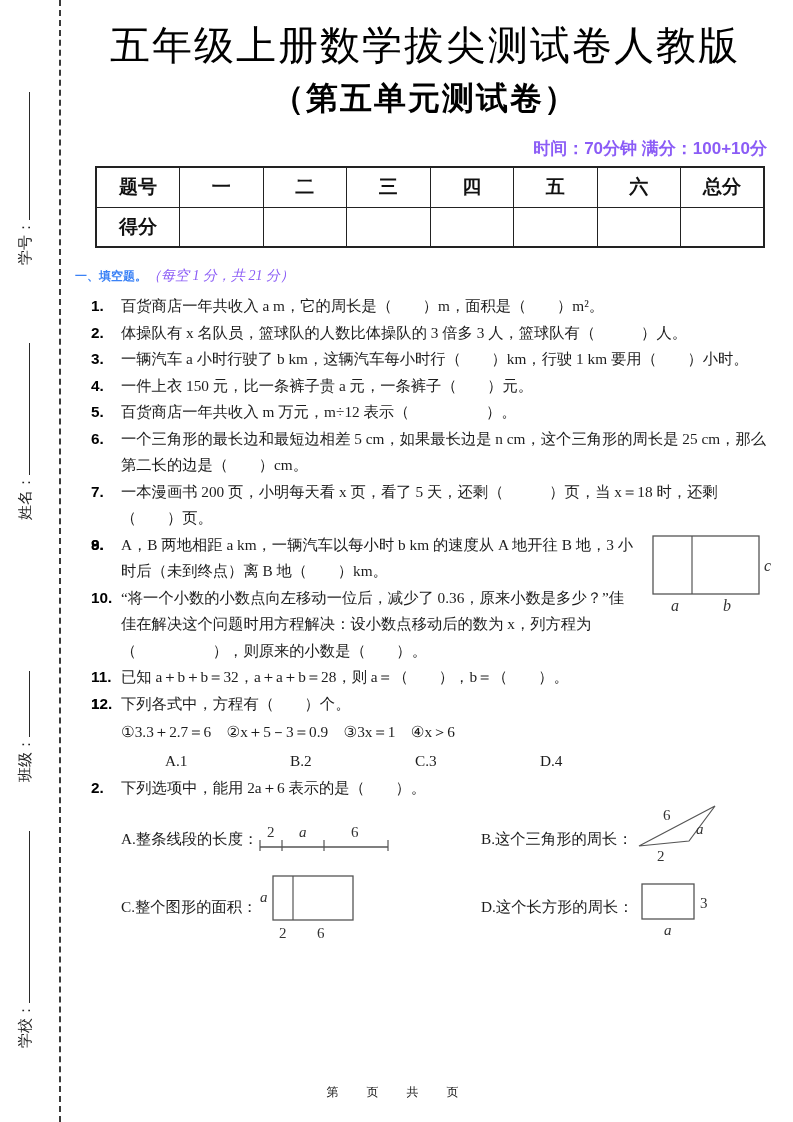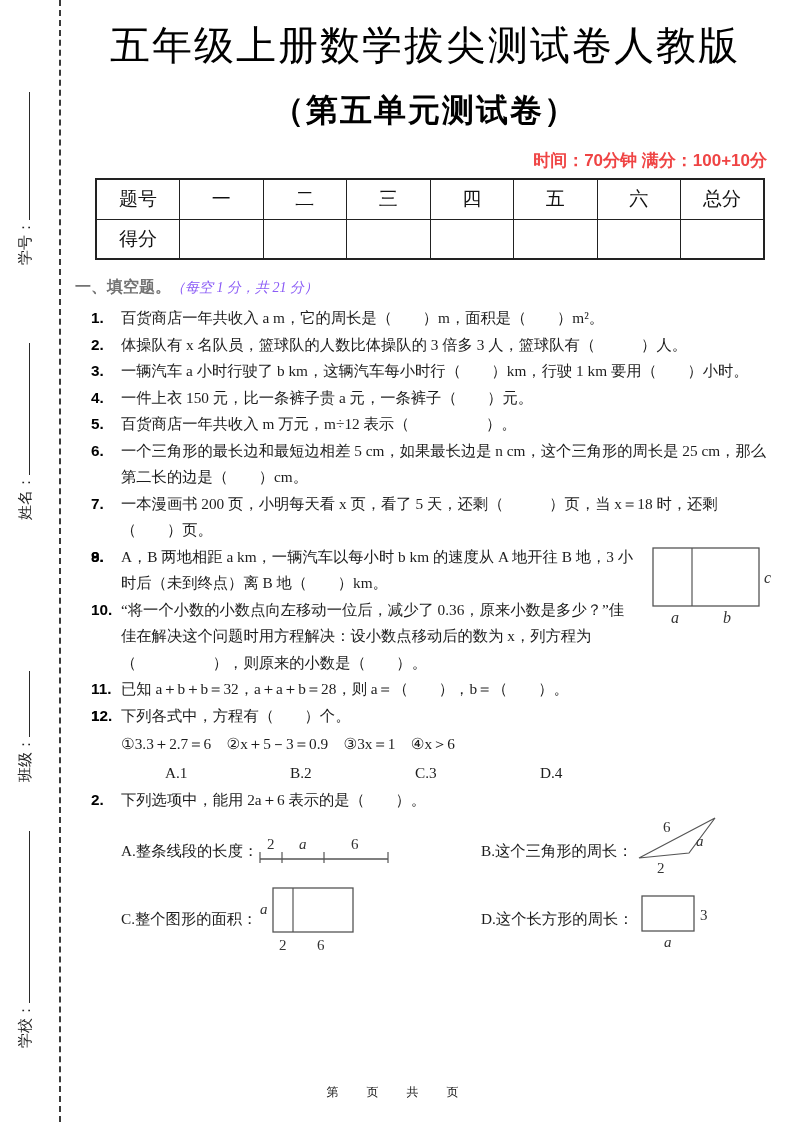--- a/index.html
+++ b/index.html
@@ -25,36 +25,36 @@
   .side-line { display:inline-block; height:5px; border-bottom:1.5px solid #2a2a2a; }
 
   
   .main { position:absolute; left:75px; top:18px; width:700px; }
   .title {
     text-align:center; font-family:"Liberation Sans","DejaVu Sans",sans-serif;
     font-weight:400; font-size:40px; letter-spacing:2px; color:#000;
   }
   .subtitle {
     text-align:center; font-family:"Liberation Sans","DejaVu Sans",sans-serif;
-    font-weight:900; font-size:32px; letter-spacing:2px; color:#000; margin-top:16px;
+    font-weight:900; font-size:32px; letter-spacing:2px; color:#000; margin-top:4px;
   }
   .meta {
     text-align:right; font-family:"Liberation Sans","DejaVu Sans",sans-serif;
-    font-weight:600; font-size:17px; margin:16px 8px 6px 0; color:#ef4444;
+    font-weight:600; font-size:17px; margin:16px 8px 6px 0; color:#8b5cf6;
   }
   table.score {
     width:670px; margin-left:20px; border-collapse:collapse; table-layout:fixed;
     border:2px solid #222;
   }
   table.score td {
     border:1.5px solid #222; height:40px; text-align:center;
-    font-size:19px; color:#111;
+    font-size:19px; color:#111;font-weight:bold;
   }
   .sec-head { margin:14px 0 4px 0; line-height:26px; }
-  .sec-title { font-family:"Liberation Sans","DejaVu Sans",sans-serif; font-weight:800; font-size:16px; color:#737373; }
+  .sec-title { font-family:"Liberation Sans","DejaVu Sans",sans-serif; font-weight:800; font-size:12px; color:#3b82f6; }
   .sec-note { font-size:14px; font-style:italic; color:#8b5cf6; }
 
   .questions { margin-left:16px; }
   .q { position:relative; padding-left:30px; line-height:26.5px; font-size:15.3px; }
   .qnum {
     position:absolute; left:0; top:0;
     font-family:"Liberation Sans","DejaVu Sans",sans-serif; font-weight:800; color:#000;
   }
   .q8-fig { float:right; margin:0 0 2px 10px; }
   svg text { font-family:"Liberation Serif","DejaVu Serif",serif; }

